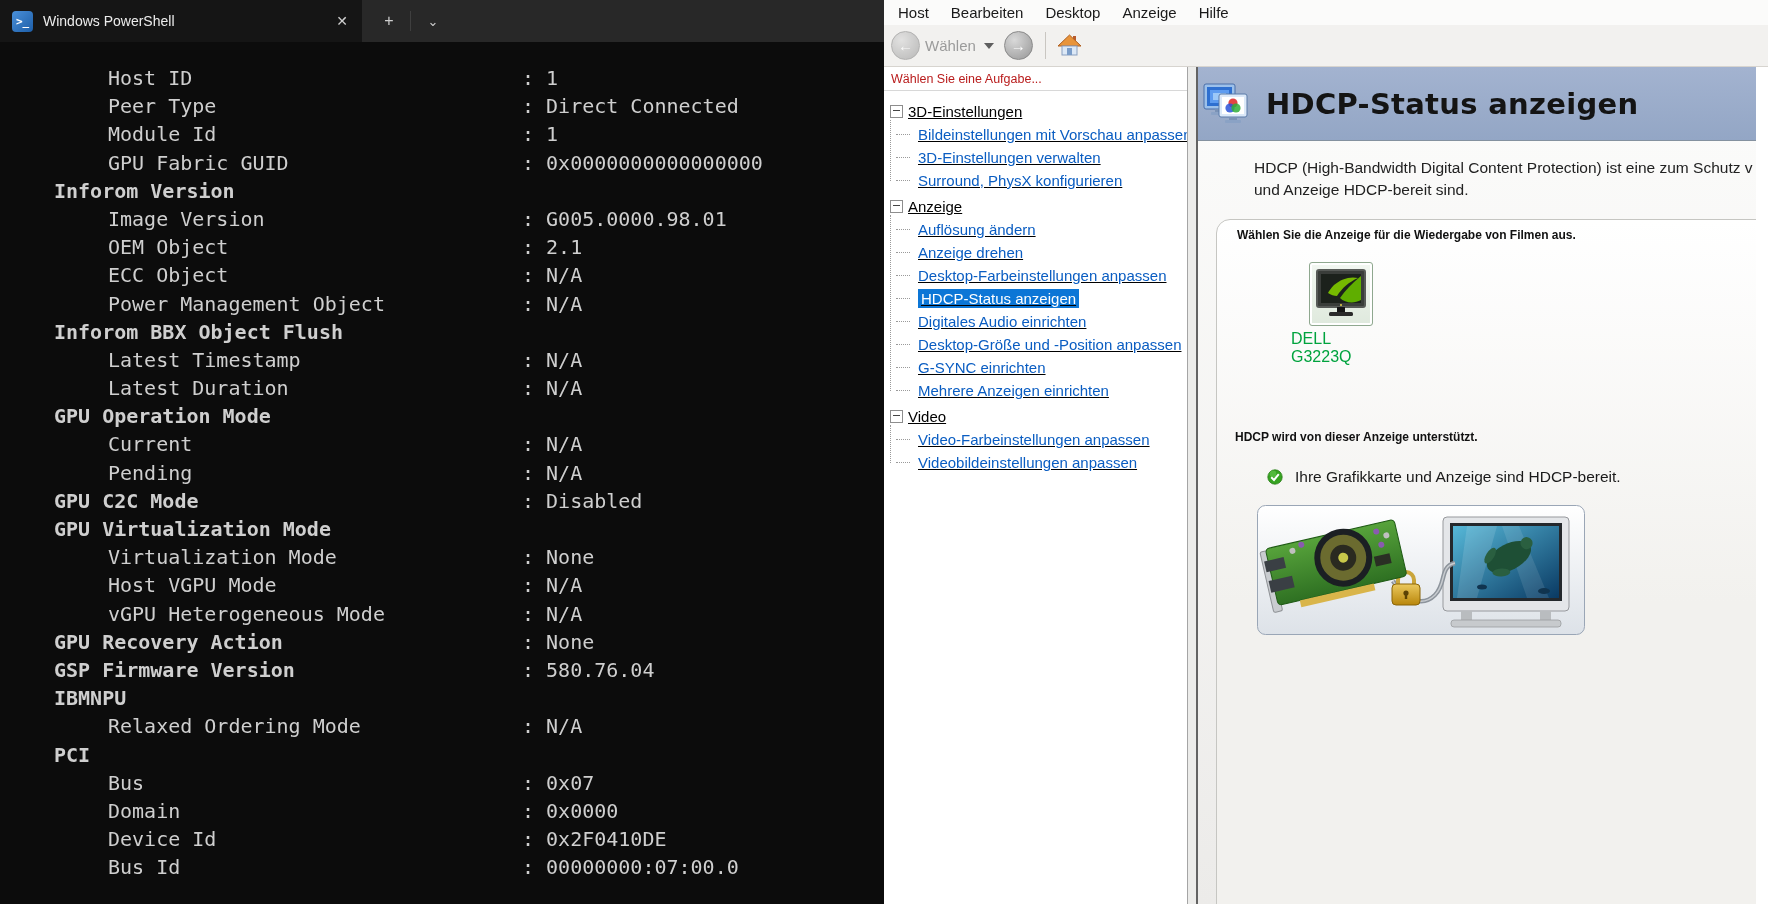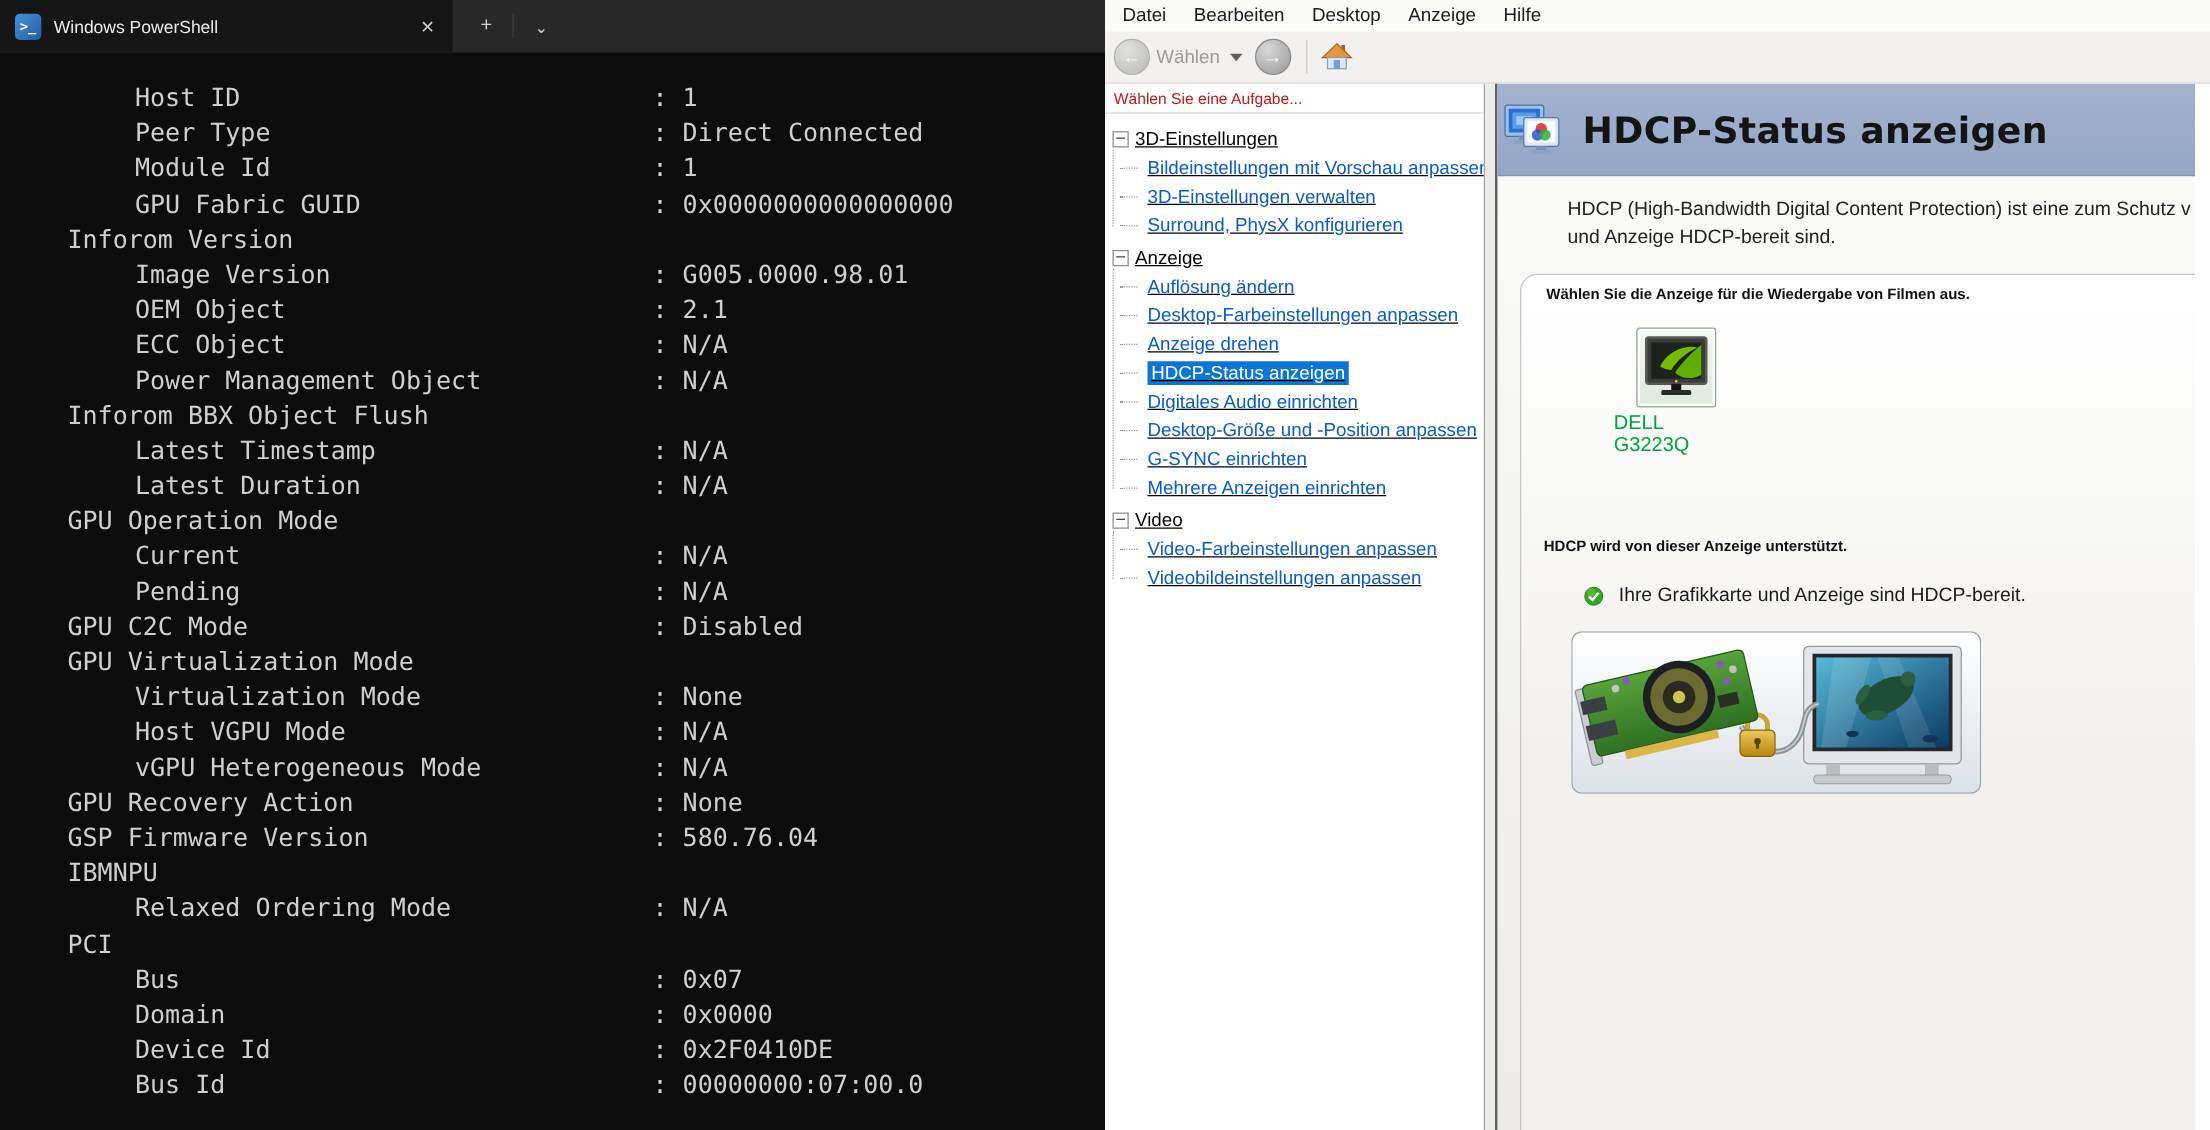--- a/index.html
+++ b/index.html
@@ -17,21 +17,21 @@
   .tab-close{color:#cfcfcf;font-size:14px;margin-right:14px;cursor:default;}
   .tb-btn{position:absolute;top:0;height:42px;width:34px;display:flex;align-items:center;
        justify-content:center;color:#cfcfcf;font-size:16px;}
   .tb-plus{left:372px;}
   .tb-caret{left:416px;font-size:13px;}
   .tb-div{position:absolute;left:410px;top:11px;width:1px;height:20px;background:#3f3f3f;}
   .term-body{position:relative;padding-top:24px;}
   .trow{position:relative;height:28.2px;font-family:"DejaVu Sans Mono",monospace;
         font-size:20px;color:#cfcfcf;white-space:pre;}
   .lbl{position:absolute;top:0;}
-  .i1{left:54px;} .i2{left:108px;}
+  .i1{left:54px;font-weight:bold;} .i2{left:108px;}
   .val{position:absolute;left:522px;top:0;}
   
   .nvwin{position:absolute;left:884px;top:0;width:884px;height:904px;background:#ffffff;}
   .menubar{height:25px;background:#fbfbfa;display:flex;align-items:center;padding-left:3px;}
   .menu-item{padding:0 11px;font-size:15px;color:#1a1a1a;}
   .toolbar{height:41px;background:#f2f1ef;border-bottom:1px solid #d7d4cf;
            display:flex;align-items:center;padding-left:7px;}
   .navcircle{width:27px;height:27px;border-radius:50%;border:1px solid #8a8a8a;
            background:radial-gradient(circle at 35% 30%,#d9d9d9,#969696);
            color:#fff;font-size:15px;display:flex;align-items:center;justify-content:center;}
@@ -131,21 +131,21 @@
       <div class="trow"><span class="lbl i2">Bus</span><span class="val">: 0x07</span></div>
       <div class="trow"><span class="lbl i2">Domain</span><span class="val">: 0x0000</span></div>
       <div class="trow"><span class="lbl i2">Device Id</span><span class="val">: 0x2F0410DE</span></div>
       <div class="trow"><span class="lbl i2">Bus Id</span><span class="val">: 00000000:07:00.0</span></div>
     </div>
 </div>
 
 <div class="nvwin">
 
   <div class="menubar" id="menubar">
-      <span class="menu-item">Datei</span>
+      <span class="menu-item">Host</span>
       <span class="menu-item">Bearbeiten</span>
       <span class="menu-item">Desktop</span>
       <span class="menu-item">Anzeige</span>
       <span class="menu-item">Hilfe</span>
     </div>
 
   <div class="toolbar">
     <span class="navcircle disabled">←</span>
     <span class="zurueck">Wählen</span>
     <span class="caret-down"></span>
@@ -177,22 +177,22 @@
               <li><span class="tlink">Surround, PhysX konfigurieren</span></li>
             </ul>
           </div>
           <div class="tgroup">
             <div class="troot">
               <span class="exp"></span>
               <span class="rootlab">Anzeige</span>
             </div>
             <ul>
               <li><span class="tlink">Auflösung ändern</span></li>
+              <li><span class="tlink">Anzeige drehen</span></li>
               <li><span class="tlink">Desktop-Farbeinstellungen anpassen</span></li>
-              <li><span class="tlink">Anzeige drehen</span></li>
               <li><span class="tlink sel">HDCP-Status anzeigen</span></li>
               <li><span class="tlink">Digitales Audio einrichten</span></li>
               <li><span class="tlink">Desktop-Größe und -Position anpassen</span></li>
               <li><span class="tlink">G-SYNC einrichten</span></li>
               <li><span class="tlink">Mehrere Anzeigen einrichten</span></li>
             </ul>
           </div>
           <div class="tgroup">
             <div class="troot">
               <span class="exp"></span>

